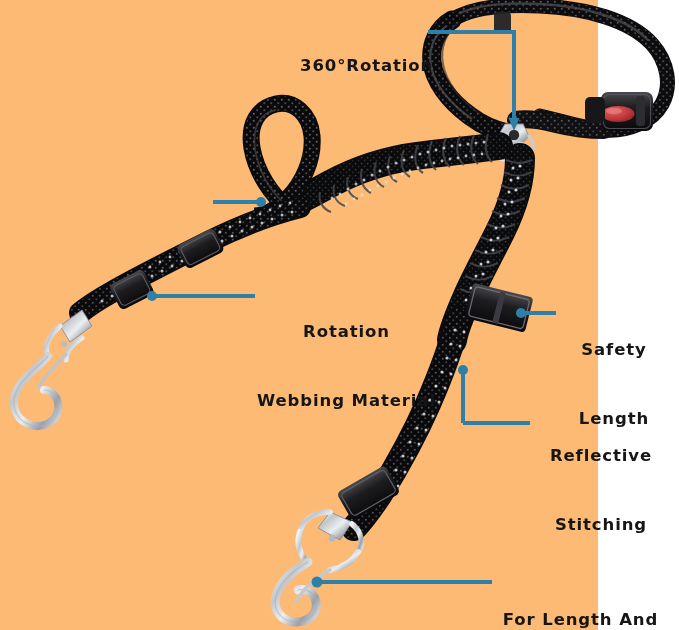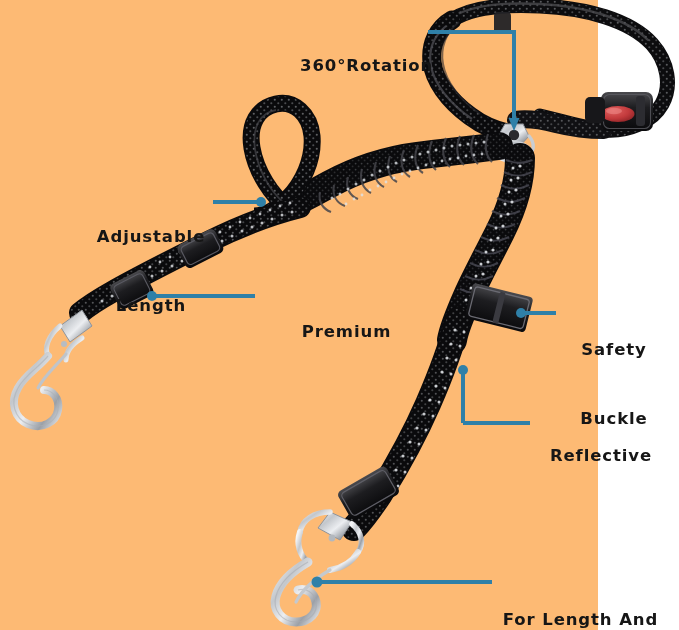--- a/index.html
+++ b/index.html
@@ -386,36 +386,34 @@
         <path d="M492,582 L321,582" fill="none"></path>
         <circle cx="317" cy="582" r="5.5" stroke="none"></circle>
       </g>
     </g>
   </svg>
 
   <div class="lbl ctr" style="left:300px;top:8px;width:125px;">
     <div>360°Rotation</div>
   </div>
 
-  <div class="lbl ctr" style="left:92px;top:179px;width:118px;">
-    <div>Adjustable</div>
+
+  <div class="lbl ctr" style="left:257px;top:274px;width:179px;">
+    <div>Rotation</div>
+    <div>Webbing Material</div>
+  </div>
+
+  <div class="lbl ctr" style="left:559px;top:292px;width:110px;">
+    <div>Safety</div>
     <div>Length</div>
   </div>
 
-  <div class="lbl ctr" style="left:257px;top:274px;width:179px;">
-    <div>Premium</div>
-  </div>
-
-  <div class="lbl ctr" style="left:559px;top:292px;width:110px;">
-    <div>Safety</div>
-    <div>Buckle</div>
-  </div>
-
   <div class="lbl ctr" style="left:534px;top:398px;width:134px;">
     <div>Reflective</div>
+    <div>Stitching</div>
   </div>
 
   <div class="lbl ctr" style="left:497px;top:562px;width:167px;">
     <div>For Length And</div>
     
   </div>
 
 </div>
 
 </body></html>

